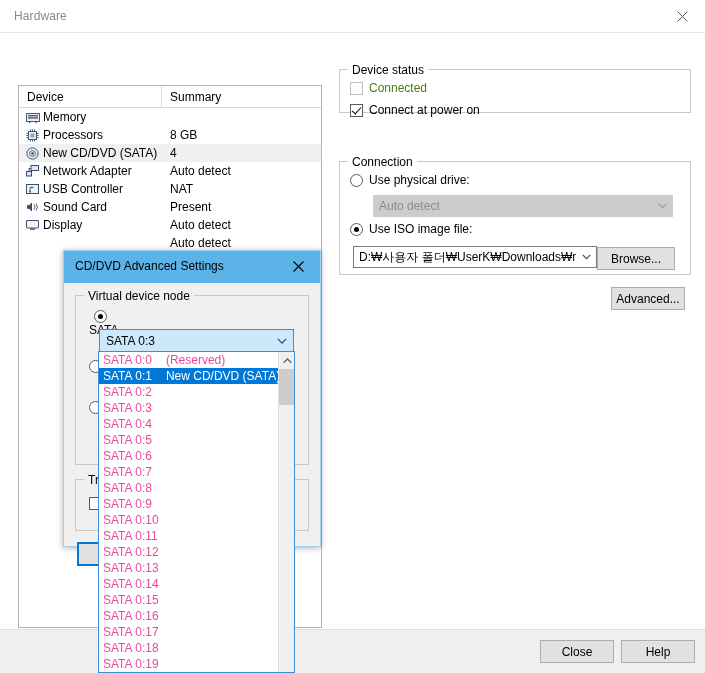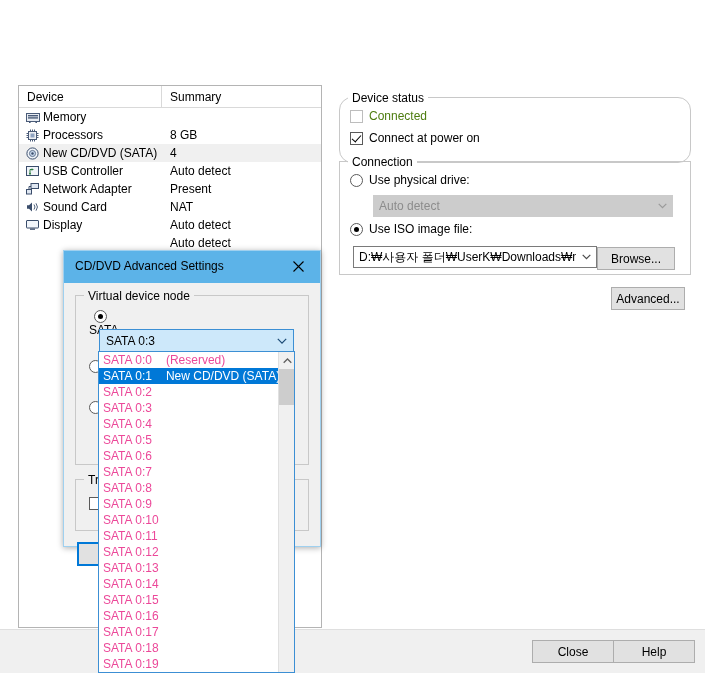--- a/index.html
+++ b/index.html
@@ -47,21 +47,21 @@
     border: 1px solid #adadad;
     font-family: "Liberation Sans", sans-serif;
     font-size: 12px;
     color: #000;
     padding: 0;
     height: 23px;
     cursor: default;
     display: flex; align-items: center; justify-content: center;
   }
   .btn:disabled { color: #888; }
-  .footer .btn { position: absolute; top: 10px; width: 82px; }
+  .footer .btn { position: absolute; top: 10px; width: 74px; }
   .btn-close { right: 91px; }
   .btn-help  { right: 10px; }
 
   
   .devlist {
     position: absolute; left: 18px; top: 52px; width: 304px; height: 543px;
     border: 1px solid #b4b4b4;
     background: #ffffff;
     overflow: hidden;
   }
@@ -88,21 +88,21 @@
   
   .groupbox {
     position: absolute;
     border: 1px solid #c8c8c8;
   }
   .groupbox > .gb-title {
     position: absolute; top: -7px; left: 8px;
     background: #ffffff; padding: 0 4px;
     font-size: 12px; color: #000;
   }
-  #gb-status { left: 339px; top: 64px; width: 352px; height: 66px; border-radius: 13px; }
+  #gb-status { left: 339px; top: 36px; width: 352px; height: 44px; }
   #gb-conn   { left: 339px; top: 128px; width: 352px; height: 114px; }
 
   .chk-row { position: absolute; display: flex; align-items: center; }
   .cbox {
     width: 13px; height: 13px; border: 1px solid #5a5a5a; background: #fff;
     margin-right: 6px; flex: 0 0 13px; position: relative;
   }
   .cbox.dis { border-color: #bdbdbd; }
   .cbox.on::after {
     content: ""; position: absolute; left: 3px; top: 0px;
@@ -210,20 +210,28 @@
   #dl-scroll .thumb {
     position: absolute; left: 0; top: 17px; width: 16px; height: 36px;
     background: #cdcdcd;
   }
 </style>
 </head>
 <body>
 
 <div id="root">
 
+  <div class="win-titlebar">
+    <div class="win-title">Hardware</div>
+    <div class="win-close">
+      <svg width="11" height="11" viewBox="0 0 11 11">
+          <path d="M0.5 0.5 L10.5 10.5 M10.5 0.5 L0.5 10.5" stroke="#5a5a5a" stroke-width="1" fill="none"></path>
+        </svg>
+    </div>
+  </div>
 
   <div class="win-body">
 
     <div class="devlist">
       <div class="devlist-head">
         <div class="col1">Device</div>
         <div class="col2">Summary</div>
       </div>
 
       <div class="devrow">
@@ -269,42 +277,42 @@
           </span>
           <span>New CD/DVD (SATA)</span>
         </div>
         <div class="c2">Auto detect</div>
       </div>
 
       <div class="devrow">
         <div class="c1">
           <span class="devicon">
             <svg width="13" height="12" viewBox="0 0 13 12">
+                <rect x="5" y="0.5" width="7.5" height="5" fill="#dfe7f2" stroke="#3a4d6b"></rect>
+                <rect x="0.5" y="6.5" width="5" height="4.5" fill="#dfe7f2" stroke="#3a4d6b"></rect>
+                <path d="M3 6.5V3.5h2" stroke="#3a4d6b" fill="none"></path>
+              </svg>
+          </span>
+          <span>Network Adapter</span>
+        </div>
+        <div class="c2">NAT</div>
+      </div>
+
+      <div class="devrow">
+        <div class="c1">
+          <span class="devicon">
+            <svg width="13" height="12" viewBox="0 0 13 12">
                 <rect x="0.5" y="1.5" width="12" height="9" fill="#f0f4f9" stroke="#3a4d6b"></rect>
                 <path d="M4 8.5V4.5h3M7 4.5l-1-1M7 4.5l-1 1" stroke="#2a7d3f" fill="none"></path>
                 <circle cx="4" cy="8.7" r="1" fill="#2a7d3f"></circle>
               </svg>
           </span>
           <span>USB Controller</span>
         </div>
         <div class="c2">Present</div>
-      </div>
-
-      <div class="devrow">
-        <div class="c1">
-          <span class="devicon">
-            <svg width="13" height="12" viewBox="0 0 13 12">
-                <rect x="5" y="0.5" width="7.5" height="5" fill="#dfe7f2" stroke="#3a4d6b"></rect>
-                <rect x="0.5" y="6.5" width="5" height="4.5" fill="#dfe7f2" stroke="#3a4d6b"></rect>
-                <path d="M3 6.5V3.5h2" stroke="#3a4d6b" fill="none"></path>
-              </svg>
-          </span>
-          <span>Network Adapter</span>
-        </div>
-        <div class="c2">NAT</div>
       </div>
 
       <div class="devrow">
         <div class="c1">
           <span class="devicon">
             <svg width="13" height="12" viewBox="0 0 13 12">
                 <path d="M1 4.2h2L6 1.6v8.8L3 7.8H1z" fill="#3a4d6b"></path>
                 <path d="M8 3.5a4 4 0 0 1 0 5M10 2.3a6 6 0 0 1 0 7.4" stroke="#3a4d6b" fill="none" stroke-width="0.9"></path>
               </svg>
           </span>

